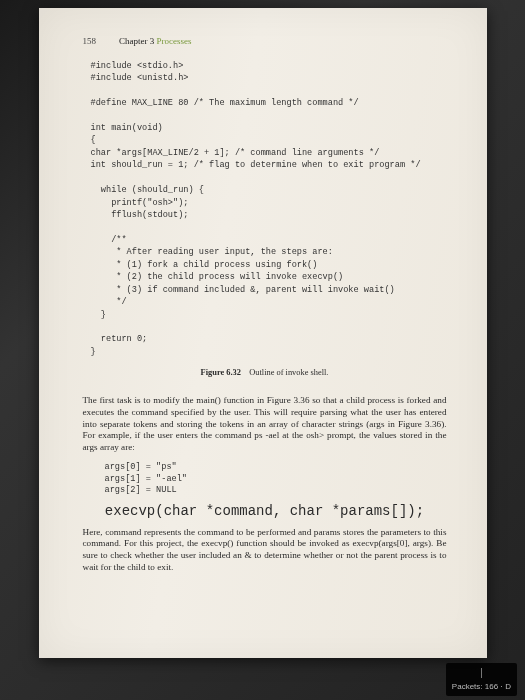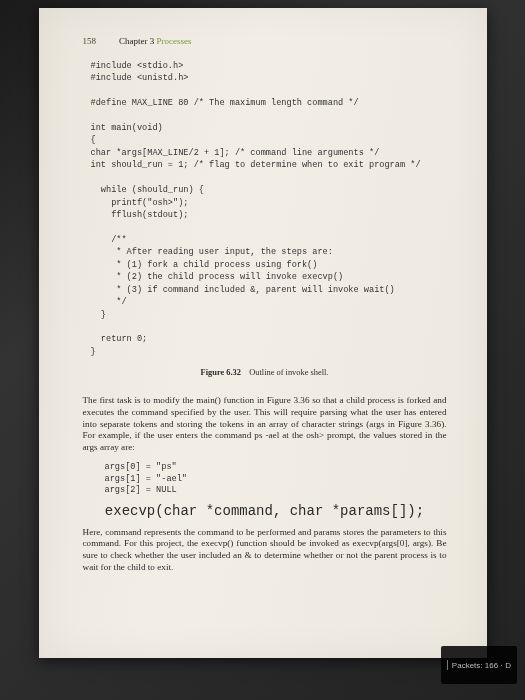--- a/index.html
+++ b/index.html
@@ -50,25 +50,25 @@
     .codei {
       font-family:'Courier New',monospace;
       font-size:8.6px;
       white-space:pre;
       color:#333;
       margin:4px 0 6px 22px;
       line-height:1.35;
     }
     .proto { text-align:center; font-family:'Courier New',monospace; font-size:14px; margin:4px 0 6px; }
     .footerbar {
-      position:absolute; right:8px; bottom:16px;
+      position:absolute; right:8px; bottom:4px;
       background:rgba(0,0,0,.85); color:#bbb;
       font-family:Arial,sans-serif; font-size:8px;
-      padding:14px 6px; border-radius:2px;
-      display:flex; align-items:center; gap:4px;
+      padding:5px 6px; border-radius:2px;
+      display:flex; align-items:center; gap:4px;flex-direction:column;
     }
     .footerbar .sep { width:1px; height:10px; background:#777; display:inline-block; }
   </style>
 </head>
 <body>
 
 <div class="frame">
   <div class="page">
 
     <div class="header">

